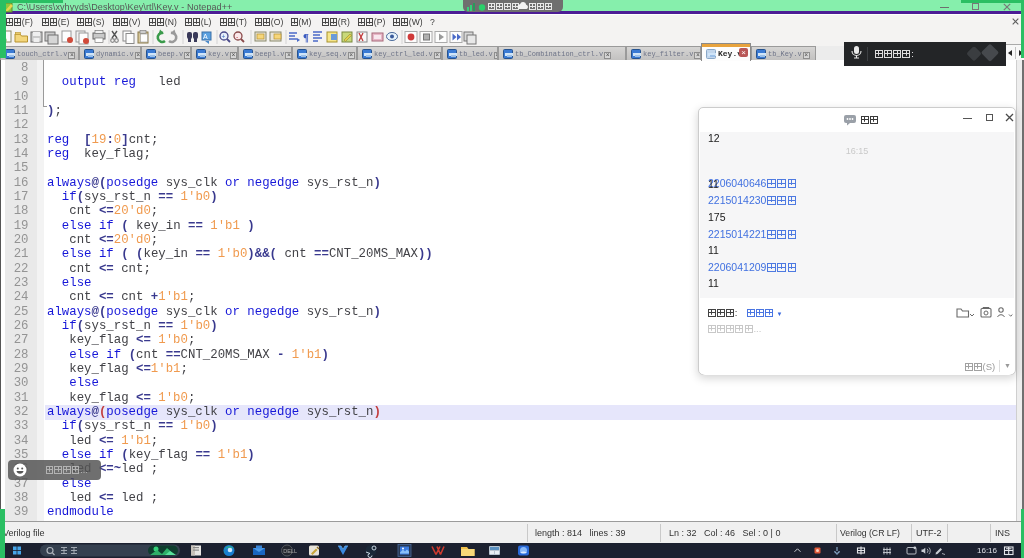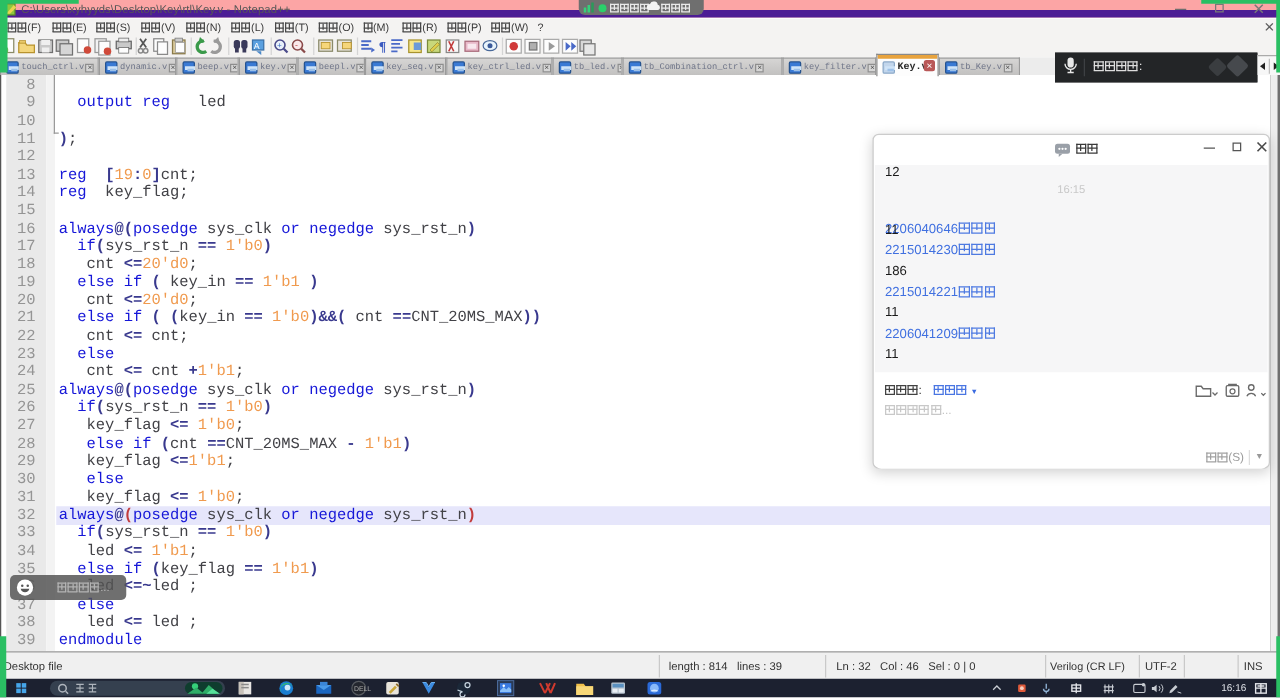--- a/index.html
+++ b/index.html
@@ -4,21 +4,21 @@
 html,body{width:1024px;height:558px;overflow:hidden;background:#fff;font-family:"Liberation Sans",sans-serif}
 #root{position:absolute;left:0;top:0;width:1024px;height:558px;overflow:hidden}
 .abs{position:absolute}
 
 .z{display:inline-block;width:.84em;height:.88em;margin:0 .08em 0 .06em;vertical-align:-.1em;opacity:.92;
 background-image:linear-gradient(currentColor,currentColor),linear-gradient(currentColor,currentColor),linear-gradient(currentColor,currentColor),linear-gradient(currentColor,currentColor),linear-gradient(currentColor,currentColor),linear-gradient(currentColor,currentColor);
 background-repeat:no-repeat;
 background-size:100% 1px,100% 1px,100% 1px,1px 95%,1px 95%,1px 60%;
 background-position:0 0,0 50%,0 100%,0 0,100% 0,50% 40%;}
 
-#title{left:0;top:0;width:1024px;height:14px;background:#fca5a5;border-bottom:6px solid #4c1d95}
+#title{left:0;top:0;width:1024px;height:14px;background:#86efac;border-bottom:3px solid #4c1d95}
 #title .txt{position:absolute;left:17px;top:2px;font-size:9px;color:#565656;letter-spacing:.1px}
 
 #menu{left:0;top:15px;width:1024px;height:13px;background:#f4f3f2;font-size:8.6px;color:#3a3a3a;white-space:nowrap}
 #menu span.mi{position:absolute;top:2px}
 
 #toolbar{left:0;top:28px;width:1024px;height:18px;background:#f4f3f2}
 
 #tabs{left:0;top:46px;width:1024px;height:14px;background:#ececec}
 .tab{position:absolute;top:0;height:14px;background:linear-gradient(#d6d5d4,#c2c1c0);border:1px solid #9a9a9a;border-bottom:none;font-size:8px;color:#5a5a5a;white-space:nowrap;overflow:hidden}
 .tab .flop{position:absolute;left:4px;top:1.5px;width:10px;height:10px;background:#3a7ad4;border:1px solid #26538f;border-radius:1.5px}
@@ -295,21 +295,21 @@
    led <span class="o">&lt;=~</span>led ;
   <span class="k">else</span>
    led <span class="o">&lt;=</span> led ;
 <span class="k">endmodule</span></div>
 <div style="position:absolute;left:1015px;top:0;width:1px;height:461px;background:#cfcfcf"></div>
 <div style="position:absolute;left:1016px;top:0;width:5px;height:461px;background:#eeeeee"></div>
 <div id="winborder"></div>
 </div>
 
 <div class="abs" id="status">
-<span class="s" style="left:3px">Desktop file</span>
+<span class="s" style="left:3px">Verilog file</span>
 <span class="dv" style="left:527px"></span>
 <span class="s" style="left:535px">length : 814&nbsp;&nbsp;&nbsp;lines : 39</span>
 <span class="dv" style="left:660px"></span>
 <span class="s" style="left:669px">Ln : 32&nbsp;&nbsp;&nbsp;Col : 46&nbsp;&nbsp;&nbsp;Sel : 0 | 0</span>
 <span class="dv" style="left:836px"></span>
 <span class="s" style="left:840px;font-size:8.7px">Verilog (CR LF)</span>
 <span class="dv" style="left:911px"></span>
 <span class="s" style="left:916px">UTF-2</span>
 <span class="dv" style="left:947px"></span>
 <span class="dv" style="left:990px"></span>
@@ -438,21 +438,21 @@
 <svg style="position:absolute;left:306px;top:5px" width="9" height="9" viewBox="0 0 9 9">
           <path d="M1 1 L8 8 M8 1 L1 8" stroke="#4a4a4a" stroke-width="1.3"></path>
         </svg>
 </div>
 <div style="position:absolute;left:1px;top:24px;width:314px;height:166px;background:#f6f6f7;font-size:10.5px;color:#1a1a1a">
 <div style="position:absolute;left:8px;top:0px">12</div>
 <div style="position:absolute;left:0;top:14px;width:100%;text-align:center;color:#c9c9c9;font-size:9px">16:15</div>
 <div style="position:absolute;left:8px;top:45px;color:#4070e0">2206040646<i class="z"></i><i class="z"></i><i class="z"></i></div>
 <div style="position:absolute;left:8px;top:46px">11</div>
 <div style="position:absolute;left:8px;top:62px;color:#4070e0">2215014230<i class="z"></i><i class="z"></i><i class="z"></i></div>
-<div style="position:absolute;left:8px;top:79px">186</div>
+<div style="position:absolute;left:8px;top:79px">175</div>
 <div style="position:absolute;left:8px;top:96px;color:#4070e0">2215014221<i class="z"></i><i class="z"></i><i class="z"></i></div>
 <div style="position:absolute;left:8px;top:112px">11</div>
 <div style="position:absolute;left:8px;top:129px;color:#4070e0">2206041209<i class="z"></i><i class="z"></i><i class="z"></i></div>
 <div style="position:absolute;left:8px;top:145px">11</div>
 </div>
 <div style="position:absolute;left:1px;top:190px;width:314px;height:77px;background:#fff;border-radius:0 0 5px 5px">
 <span style="position:absolute;left:7px;top:9px;font-size:9.5px;color:#333"><i class="z"></i><i class="z"></i><i class="z"></i>:</span>
 <span style="position:absolute;left:46px;top:9px;font-size:9.5px;color:#3a6ae0"><i class="z"></i><i class="z"></i><i class="z"></i> <span style="font-size:6px">▼</span></span>
 <svg style="position:absolute;left:256px;top:8px" width="58" height="13" viewBox="0 0 58 13">
 <path d="M1 3 h4 l1.5 2 h6 v6 h-11.5 z" fill="none" stroke="#6a6a6a" stroke-width="1.1"></path>

